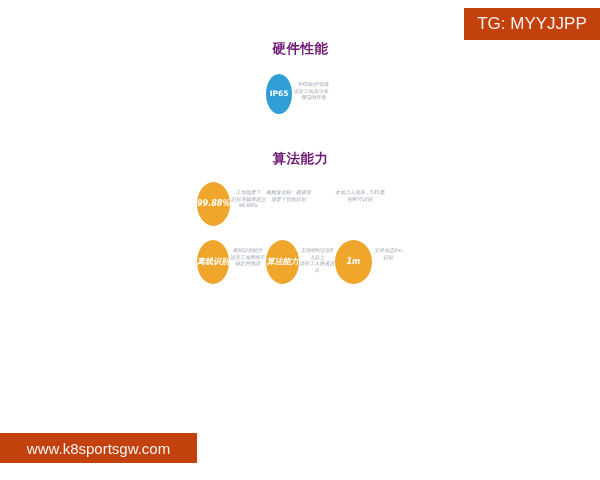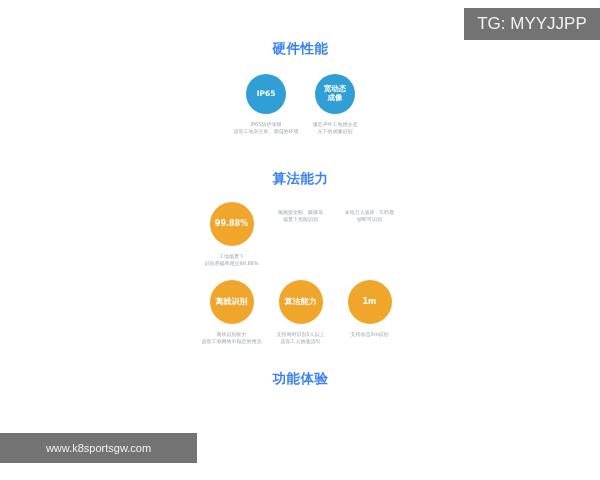--- a/index.html
+++ b/index.html
@@ -14,32 +14,32 @@
   
   .card{
     position:absolute;left:196px;top:0;width:209px;height:446px;
     background:#ffffff;
     filter:blur(0.35px);
   }
 
   .section{width:100%;}
   .sec-title{
     text-align:center;
-    color:#3b82f6;
+    color:#701a75;
     font-size:13.5px;
     font-weight:700;
     letter-spacing:0.5px;
   }
   .row{
     display:flex;
     justify-content:center;
     align-items:flex-start;
   }
   .cell{
-    display:flex;flex-direction:column;align-items:center;
+    display:flex;align-items:flex-start;
     box-sizing:border-box;
   }
   .circle{
     border-radius:50%;
     display:flex;flex-direction:column;
     align-items:center;justify-content:center;
     color:#ffffff;
     text-align:center;
     line-height:1.18;
     font-weight:700;
@@ -60,21 +60,21 @@
     width:40px;height:40px;
     background:#2f9fd6;
     font-size:7.5px;
   }
   .sec-hw .caption{
     margin-top:7px;color:#9aa3ab;font-size:5px;
   }
 
   
   .sec-al .sec-title{margin-top:36px;}
-  .sec-al .row{margin-top:14px;}
+  .sec-al .row{margin-top:14px;font-style:italic;}
   .sec-al .row.second{margin-top:14px;}
   .sec-al .cell{width:69px;}
   .sec-al .circle{
     width:44px;height:44px;
     background:#f0a62b;
     font-size:8px;
   }
   .sec-al .caption{
     margin-top:7px;color:#9aa3ab;font-size:5px;
   }
@@ -88,34 +88,34 @@
     background:#7cc832;
     font-size:7.5px;
   }
   .sec-fn .caption{
     margin-top:8px;color:#9aa3ab;font-size:5px;
   }
 
   
   .wm{
     position:absolute;
-    background:#737373;
+    background:#c2410c;
     color:#f2f2f2;
     display:flex;align-items:center;justify-content:center;
     font-family:"Liberation Sans",sans-serif;
   }
   .wm-tag{
     right:0;top:8px;
     width:136px;height:32px;
     font-size:17px;
   }
   .wm-url{
     left:0;bottom:17px;
     width:197px;height:30px;
-    font-size:11px;
+    font-size:15px;
   }
 </style>
 </head>
 <body>
 
 <div id="stage">
 
   <div class="card">
 
     <div class="section sec-hw">
@@ -125,30 +125,20 @@
         <div class="cell">
           <div class="circle">
             <span class="ln">IP65</span>
           </div>
           <div class="caption">
             <span class="ln">IP65防护等级</span>
             <span class="ln">适应工地灰尘多、潮湿的环境</span>
           </div>
         </div>
 
-        <div class="cell">
-          <div class="circle">
-            <span class="ln">宽动态</span>
-            <span class="ln">成像</span>
-          </div>
-          <div class="caption">
-            <span class="ln">满足户外工地强光逆</span>
-            <span class="ln">光下的成像识别</span>
-          </div>
-        </div>
 
 
       </div>
     </div>
 
     <div class="section sec-al">
       <div class="sec-title">算法能力</div>
 
       <div class="row">
 
@@ -206,21 +196,20 @@
           </div>
           <div class="caption">
             <span class="ln">支持动态3m识别</span>
           </div>
         </div>
 
       </div>
     </div>
 
     <div class="section sec-fn">
-      <div class="sec-title">功能体验</div>
     </div>
 
   </div>
 
   <div class="wm wm-tag">TG: MYYJJPP</div>
   <div class="wm wm-url">www.k8sportsgw.com</div>
 
 </div>
 
 </body></html>

